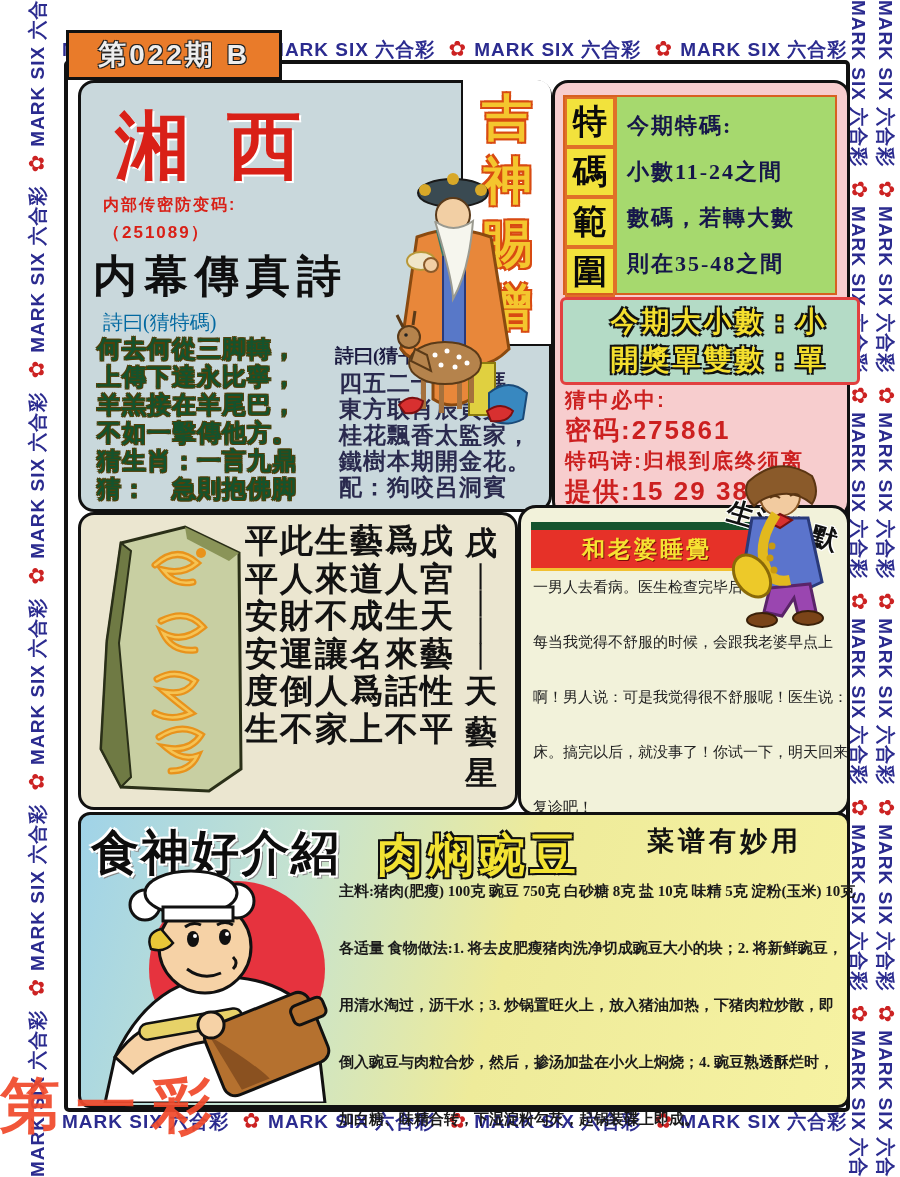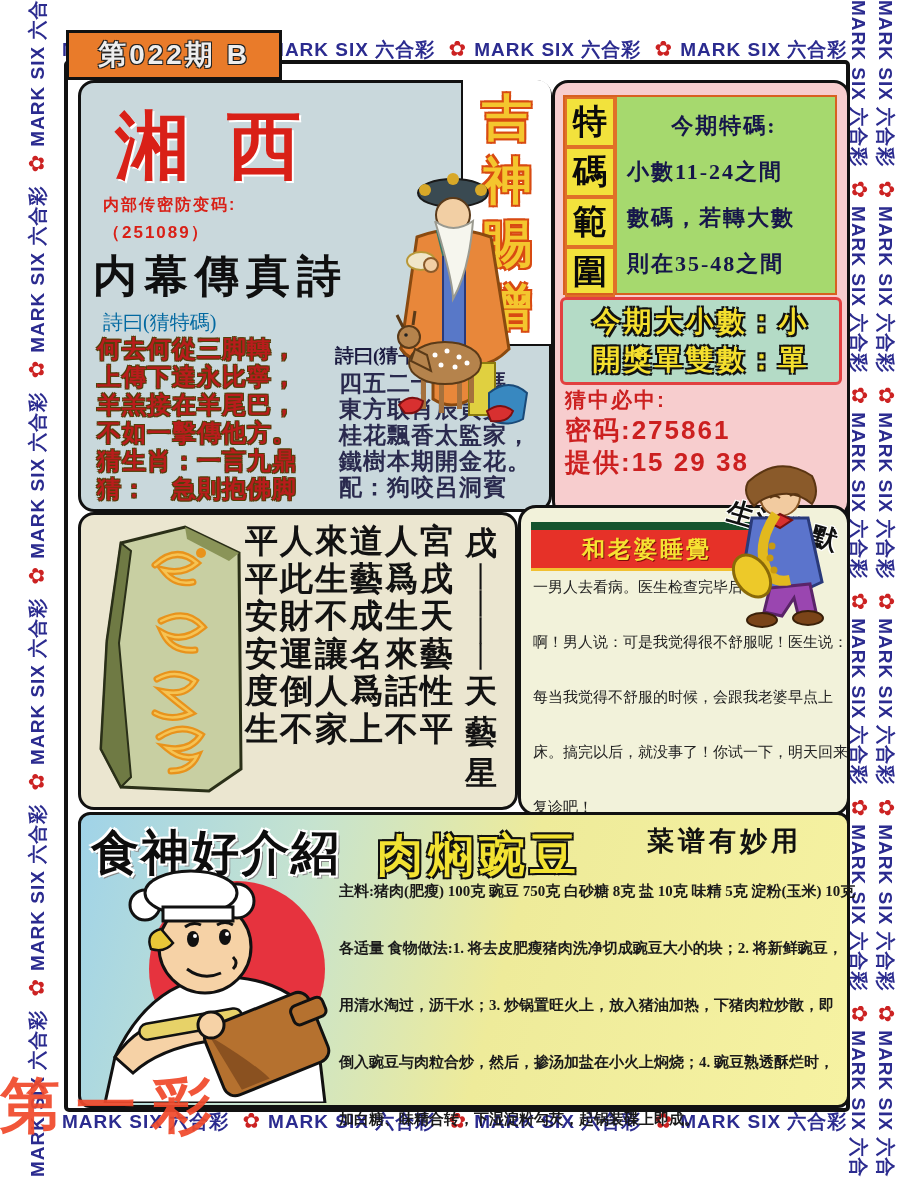--- a/index.html
+++ b/index.html
@@ -29,21 +29,21 @@
   #xiangxi-title{position:absolute;left:18px;top:14px;font-size:74px;font-weight:700;letter-spacing:38px;
                  color:#d92017;font-family:"Liberation Serif","DejaVu Serif",serif;
                  text-shadow:2px 2px 0 #fff;margin-left:16px;}
   #xiangxi-code-label{position:absolute;left:22px;top:112px;font-size:16px;font-weight:bold;color:#d92017;letter-spacing:2px;}
   #xiangxi-code-value{position:absolute;left:22px;top:138px;font-size:17px;font-weight:bold;color:#d92017;letter-spacing:2px;}
   #xiangxi-poem-title{position:absolute;left:12px;top:164px;font-size:44px;font-weight:900;color:#0f0f0f;
                       letter-spacing:7px;font-family:"Liberation Serif","DejaVu Serif",serif;}
   #xiangxi-poem-caption{position:absolute;left:22px;top:226px;font-size:20px;color:#0369a1;
                         font-family:"Liberation Serif","DejaVu Serif",serif;}
   #xiangxi-poem{position:absolute;left:16px;top:252px;}
-  .xx-poem-line{font-size:24px;line-height:28px;font-weight:900;letter-spacing:1px;color:#b91c1c;
+  .xx-poem-line{font-size:24px;line-height:28px;font-weight:900;letter-spacing:1px;color:#14532d;
                 font-family:"Liberation Serif","DejaVu Serif",serif;
                 text-shadow:-1px -1px 0 #53400a,1px -1px 0 #53400a,-1px 1px 0 #53400a,1px 1px 0 #53400a;}
   #xiangxi-side-caption{position:absolute;left:254px;top:260px;font-size:19px;font-weight:bold;color:#1b1b40;
                         font-family:"Liberation Serif","DejaVu Serif",serif;}
   #xiangxi-side{position:absolute;left:258px;top:288px;}
   .xx-side-line{font-size:23px;line-height:26px;font-weight:700;color:#2a2a4e;letter-spacing:1px;
                 font-family:"Liberation Serif","DejaVu Serif",serif;}
   #jishen-strip{position:absolute;left:380px;top:-3px;width:88px;height:252px;background:#fff;
                 border-left:2px solid #111;border-bottom:2px solid #111;border-top-right-radius:14px;
                 display:flex;flex-direction:column;align-items:center;justify-content:space-around;padding:6px 0;z-index:3;}
@@ -54,24 +54,24 @@
   
   #panel-special{left:552px;top:80px;width:292px;height:432px;background:#f7cdce;}
   #range-group{position:absolute;left:8px;top:12px;width:270px;height:196px;display:flex;
                border:2px solid #d86020;background:#a6d96e;}
   #range-chars{width:50px;background:#f2e23c;display:flex;flex-direction:column;}
   .range-char{flex:1;display:flex;align-items:center;justify-content:center;font-size:34px;font-weight:900;
               color:#0a0a0a;border:2px solid #e07028;}
   #range-lines{flex:1;padding:6px 6px 0 10px;border-left:2px solid #e07028;}
   .range-line{font-size:22px;line-height:46px;font-weight:bold;color:#16164a;letter-spacing:2px;
               font-family:"Liberation Serif","DejaVu Serif",serif;white-space:nowrap;}
-  .range-line:first-child{text-align:center;padding-right:8px;}
+  .range-line:first-child{text-align:left;padding-right:8px;}
   #result-box{position:absolute;left:5px;top:214px;width:276px;height:82px;background:#b4dbc6;
               border:3px solid #e24040;border-radius:6px;display:flex;flex-direction:column;
-              align-items:center;justify-content:center;}
+              align-items:center;justify-content:center;padding-left:18px;}
   .result-line{font-size:28px;line-height:38px;font-weight:900;color:#f4df2e;letter-spacing:3px;
                text-shadow:-2px -2px 0 #111,2px -2px 0 #111,-2px 2px 0 #111,2px 2px 0 #111;}
   #hits{position:absolute;left:10px;top:302px;}
   .hit-s{font-size:21px;line-height:29px;font-weight:900;color:#cc2020;letter-spacing:2px;}
   .hit-l{font-size:26px;line-height:32px;font-weight:900;color:#cc2020;letter-spacing:2px;}
   #sax-art{position:absolute;left:718px;top:462px;width:126px;height:168px;z-index:6;}
   
   #panel-stone{left:78px;top:512px;width:434px;height:292px;background:#ebe6d0;}
   #stone-art{position:absolute;left:8px;top:6px;width:160px;height:276px;}
   #stone-lines{position:absolute;left:164px;top:8px;}
@@ -207,20 +207,21 @@
           <div class="range-line">則在35-48之間</div>
         </div>
     </div>
     <div id="result-box">
       <div class="result-line">今期大小數：小</div>
       <div class="result-line">開獎單雙數：單</div>
     </div>
     <div id="hits">
       <div class="hit-s">猜中必中:</div>
       <div class="hit-l">密码:275861</div>
+      <div class="hit-s">特码诗:归根到底终须离</div>
       <div class="hit-l">提供:15 29 38</div>
     </div>
   </div>
 
   <div class="panel" id="panel-stone">
     <svg id="stone-art" viewBox="0 0 160 276" xmlns="http://www.w3.org/2000/svg">
       <path d="M32,22 L96,6 L150,32 L152,248 L120,270 L32,266 L12,228 L18,120 Z" fill="#c8cfa2" stroke="#2a2f18" stroke-width="3"></path>
       <path d="M32,22 L18,120 L12,228 L32,266 L42,256 L30,122 L42,30 Z" fill="#6f7a44" stroke="#2a2f18" stroke-width="2"></path>
       <path d="M96,6 L150,32 L140,40 L98,18 Z" fill="#8a9458"></path>
       <g fill="none" stroke="#e8931c" stroke-width="7" stroke-linecap="round">
@@ -231,22 +232,22 @@
       </g>
       <g fill="none" stroke="#f6c353" stroke-width="2.5" stroke-linecap="round">
         <path d="M66,44 q22,-20 42,-2 q-14,12 -34,7 q12,16 30,12"></path>
         <path d="M72,100 q26,-13 42,6 q-20,17 -40,6 q9,19 32,17"></path>
         <path d="M68,158 q19,-11 38,2 q-9,15 -30,11 q13,11 26,21 q-19,9 -36,0"></path>
         <path d="M70,216 q23,-15 42,-2 q-11,17 -34,13 q15,13 30,8 q-7,15 -26,15"></path>
       </g>
       <circle cx="112" cy="32" r="5" fill="#e8931c"></circle>
     </svg>
     <div id="stone-lines">
+        <div class="stone-line">平此生藝爲戌</div>
         <div class="stone-line">平人來道人宮</div>
-        <div class="stone-line">平此生藝爲戌</div>
         <div class="stone-line">安財不成生天</div>
         <div class="stone-line">安運讓名來藝</div>
         <div class="stone-line">度倒人爲話性</div>
         <div class="stone-line">生不家上不平</div>
       </div>
     <div id="stone-col">
         <div class="stone-col-item">戌</div>
         <div class="stone-col-item">丨</div>
         <div class="stone-col-item">丨</div>
         <div class="stone-col-item">丨</div>
@@ -255,22 +256,22 @@
         <div class="stone-col-item">藝</div>
         <div class="stone-col-item">星</div>
       </div>
   </div>
 
   <div class="panel" id="panel-humor">
     <div id="humor-band">和老婆睡覺</div>
     <div id="humor-corner">生活幽默</div>
     <div id="humor-lines">
         <div class="humor-line">一男人去看病。医生检查完毕后，说：</div>
+        <div class="humor-line">每当我觉得不舒服的时候，会跟我老婆早点上</div>
         <div class="humor-line">啊！男人说：可是我觉得很不舒服呢！医生说：</div>
-        <div class="humor-line">每当我觉得不舒服的时候，会跟我老婆早点上</div>
         <div class="humor-line">床。搞完以后，就没事了！你试一下，明天回来</div>
         <div class="humor-line">复诊吧！</div>
       </div>
   </div>
 
   <svg id="sax-art" viewBox="0 0 126 168" xmlns="http://www.w3.org/2000/svg">
     <path d="M34,56 L90,56 L104,120 L78,132 L52,128 L24,116 Z" fill="#5b74cc" stroke="#2a3a7a" stroke-width="3"></path>
     <path d="M52,126 L92,122 L98,150 L80,152 L76,136 L64,154 L46,150 Z" fill="#9a46b0" stroke="#5a2468" stroke-width="3"></path>
     <ellipse cx="44" cy="158" rx="15" ry="7" fill="#7a4418" stroke="#3a2008" stroke-width="2"></ellipse>
     <ellipse cx="90" cy="156" rx="15" ry="7" fill="#7a4418" stroke="#3a2008" stroke-width="2"></ellipse>

